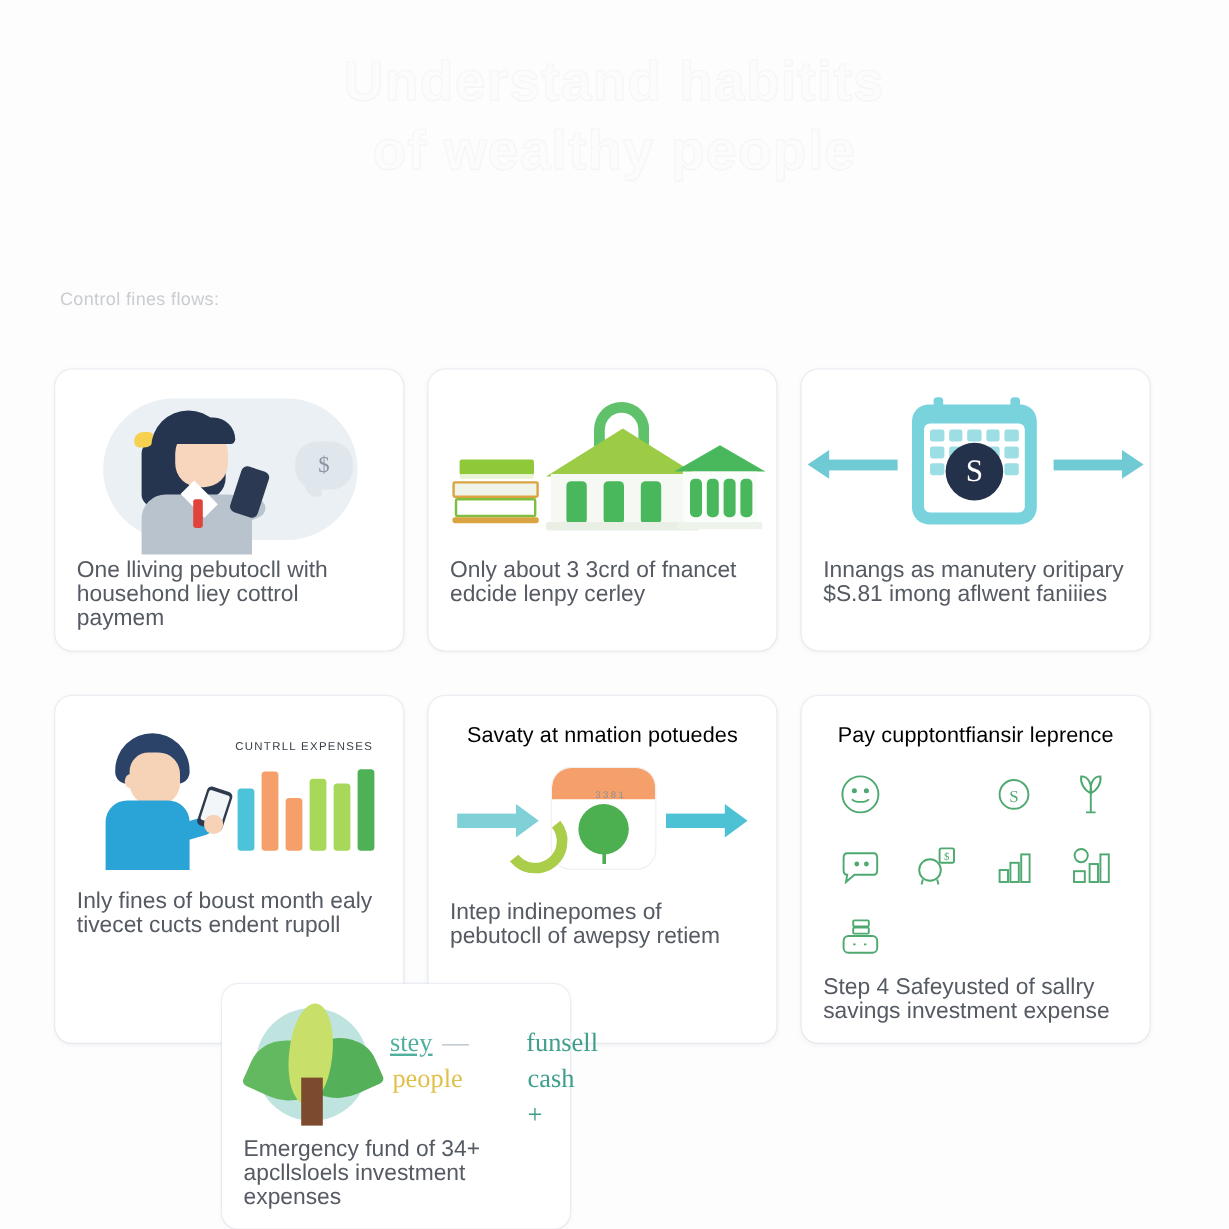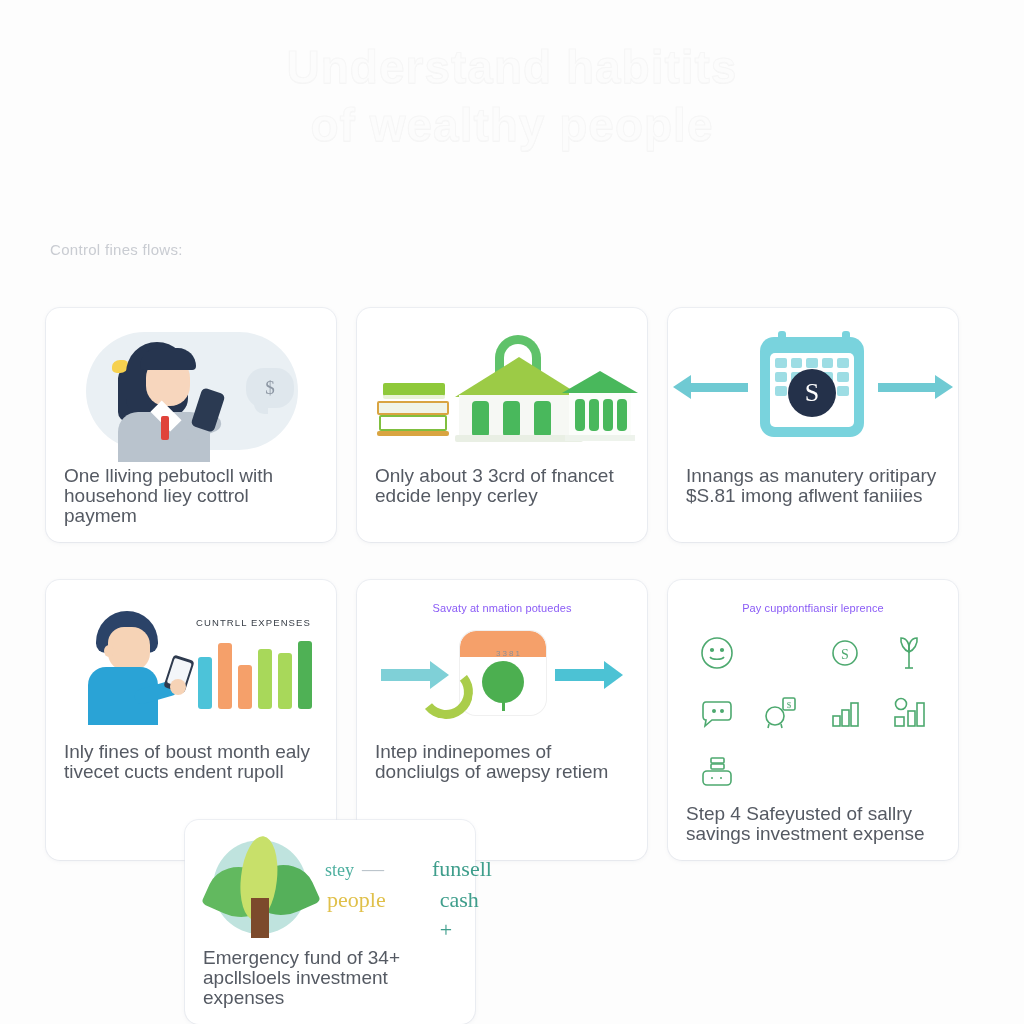--- a/index.html
+++ b/index.html
@@ -49,21 +49,21 @@
     box-shadow:0 1px 4px rgba(120,130,145,.10), 0 0 0 1px rgba(228,232,238,.55);
     padding:14px 12px 16px;
     box-sizing:border-box;
     min-height:216px;
     display:flex;flex-direction:column;
     align-items:center;
     justify-content:flex-start;
   }
   .card.row2{min-height:219px;}
   .card-title{
-    font-size:11px;color:#8b5cf6;
+    font-size:18px;color:#000000;
     text-align:center;margin:8px 0 4px;
     letter-spacing:.1px;
   }
   .art{
     flex:0 0 auto;
     height:138px;width:100%;
     display:flex;align-items:center;justify-content:center;
     position:relative;
   }
   .caption{
@@ -167,21 +167,21 @@
   .bottom-wrap{position:absolute;left:185px;top:820px;width:290px;}
   .c7{position:relative;width:266px;height:104px;}
   .leafbg{position:absolute;left:16px;top:4px;width:94px;height:94px;border-radius:50%;background:#bfe3de;}
   .lf{position:absolute;border-radius:60% 4% 60% 4%;}
   .lf-left{left:12px;top:30px;width:62px;height:52px;background:#62b95f;transform:rotate(24deg);border-radius:60% 8% 60% 8%;}
   .lf-right{left:54px;top:28px;width:62px;height:52px;background:#55b05a;transform:rotate(-24deg) scaleX(-1);border-radius:60% 8% 60% 8%;}
   .lf-mid{left:44px;top:0px;width:36px;height:84px;background:#c8e06a;border-radius:50% 50% 48% 48%;transform:rotate(6deg);}
   .trunk{position:absolute;left:54px;top:62px;width:18px;height:40px;background:#7c4a2c;}
   .wm{position:absolute;left:128px;top:18px;width:140px;font-family:"Liberation Serif",serif;line-height:30px;}
   .wm-r{display:flex;align-items:baseline;gap:8px;}
-  .wm1{color:#4fb0a0;font-size:18px;}
+  .wm1{color:#4fb0a0;font-size:22px;text-decoration:underline;}
   .wm2{color:#e0c04a;font-size:22px;}
   .wm3{color:#3f9e8c;font-size:22px;margin-left:40px;}
   .wm4{color:#3f9e8c;font-size:22px;}
   .wm-dash{color:#b9c2ca;font-size:22px;}
 </style>
 </head>
 <body>
 
 <div class="page">
 
@@ -311,21 +311,21 @@
           <div class="a5R"></div>
           <div class="cyc">
             <div class="cyc-top"></div>
             <div class="cyc-num">3381</div>
             <div class="cyc-circ"></div>
             <div class="cyc-stem"></div>
           </div>
           <div class="cyc-arc"></div>
         </div>
       </div>
-      <div class="caption">Intep indinepomes of doncliulgs of awepsy retiem</div>
+      <div class="caption">Intep indinepomes of pebutocll of awepsy retiem</div>
     </div>
 
     <div class="card row2">
       <div class="card-title">Pay cupptontfiansir leprence</div>
       <div class="icon-grid">
         <div class="icon-cell">
           <svg width="40" height="40" viewBox="0 0 40 40" fill="none" stroke="#4da96f" stroke-width="1.6">
             <circle cx="20" cy="20" r="15"></circle>
               <circle cx="15" cy="17" r="1.3" fill="#4da96f"></circle>
             <circle cx="25" cy="17" r="1.3" fill="#4da96f"></circle>

